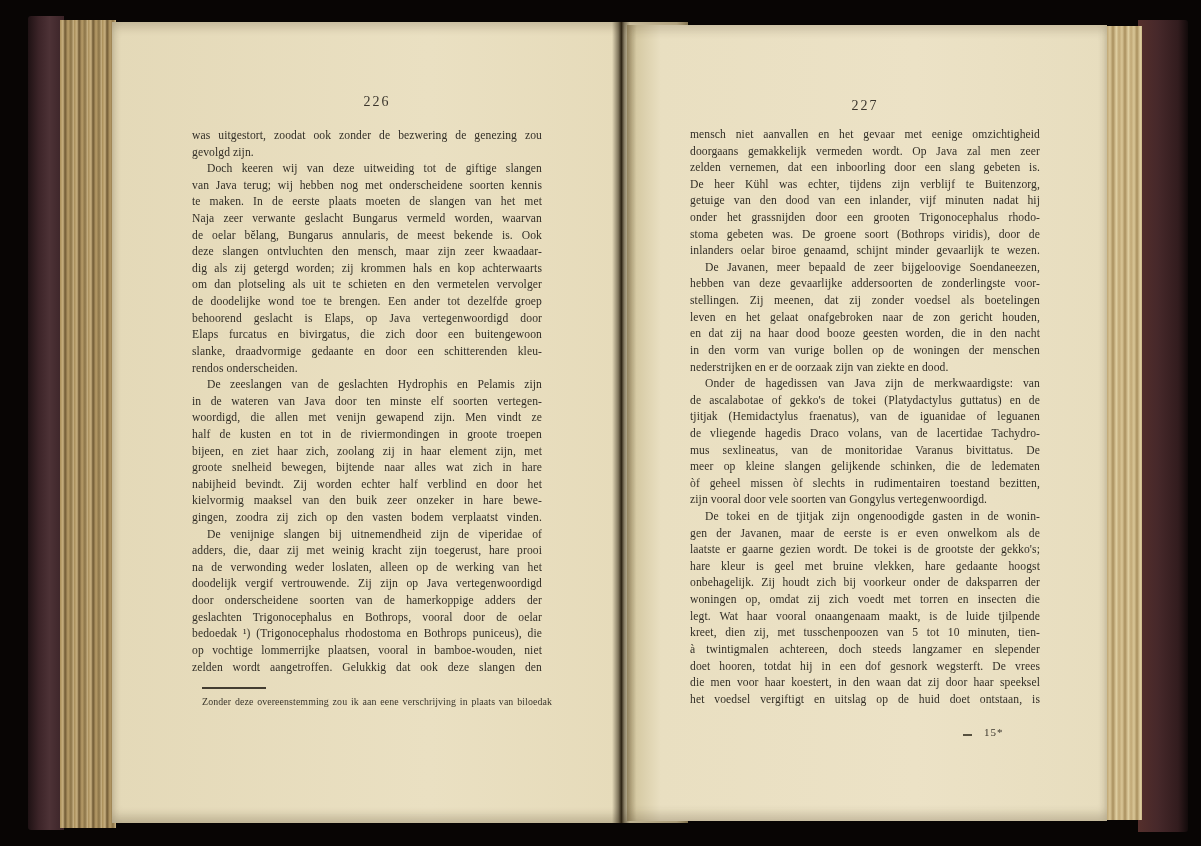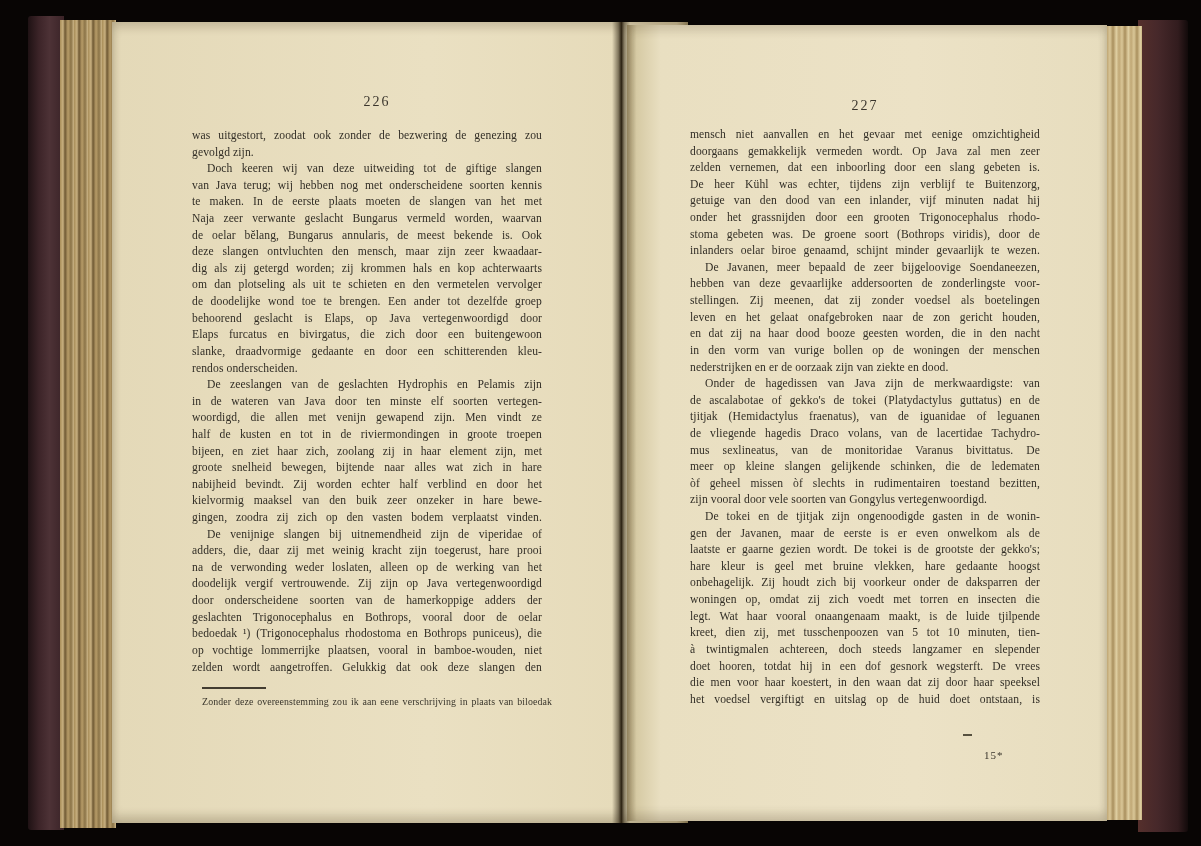--- a/index.html
+++ b/index.html
@@ -155,14 +155,14 @@
       <div class="ln j">onbehagelijk. Zij houdt zich bij voorkeur onder de daksparren der</div>
       <div class="ln j">woningen op, omdat zij zich voedt met torren en insecten die</div>
       <div class="ln j">legt. Wat haar vooral onaangenaam maakt, is de luide tjilpende</div>
       <div class="ln j">kreet, dien zij, met tusschenpoozen van 5 tot 10 minuten, tien-</div>
       <div class="ln j">à twintigmalen achtereen, doch steeds langzamer en slepender</div>
       <div class="ln j">doet hooren, totdat hij in een dof gesnork wegsterft. De vrees</div>
       <div class="ln j">die men voor haar koestert, in den waan dat zij door haar speeksel</div>
       <div class="ln j">het voedsel vergiftigt en uitslag op de huid doet ontstaan, is</div>
     </div>
   <div class="abs sigdash" style="left:336px;top:709px;"></div>
-  <div class="abs sig" style="left:357px;top:724px;">15*</div>
+  <div class="abs sig" style="left:357px;top:701px;">15*</div>
 </div>
 
 </body></html>

